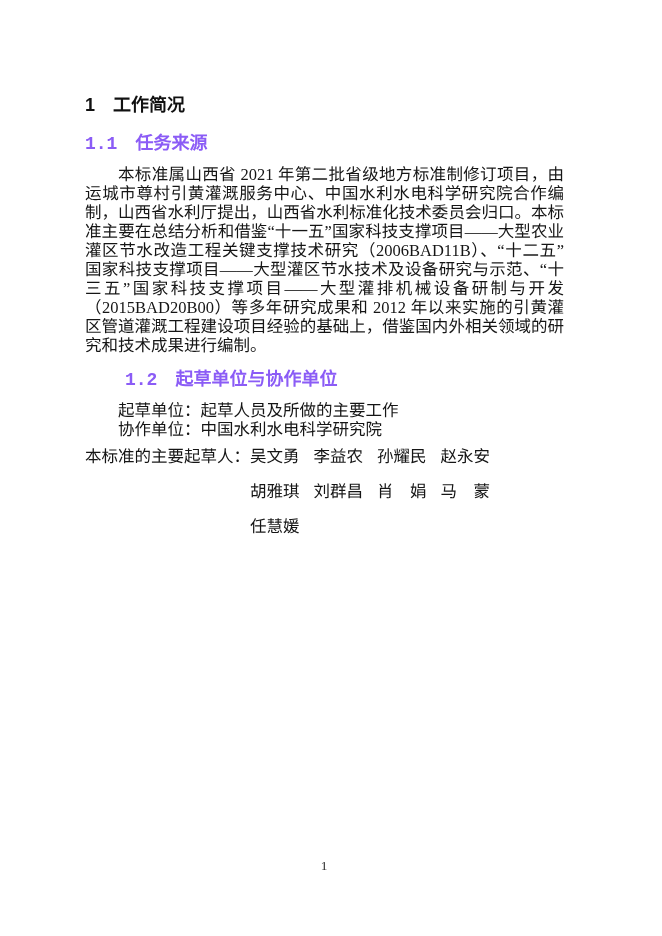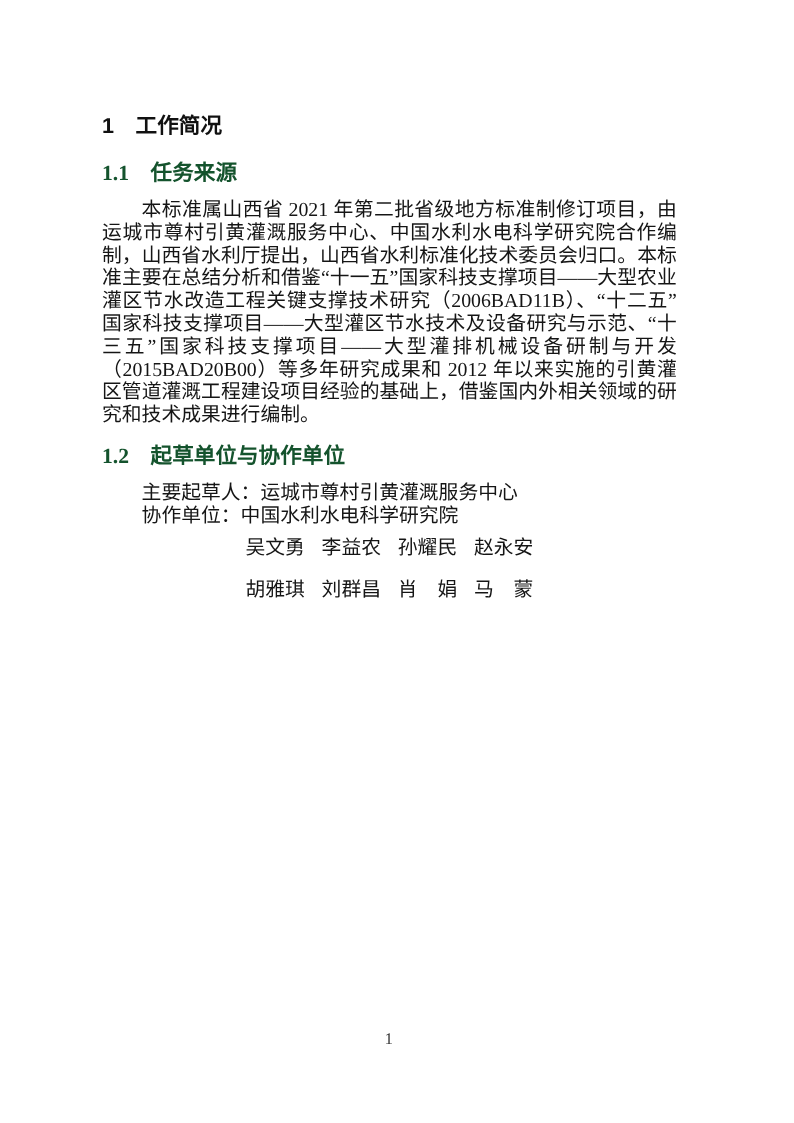--- a/index.html
+++ b/index.html
@@ -19,47 +19,47 @@
   }
   h2.doc-h1 {
     font-family: "Liberation Sans", "DejaVu Sans", sans-serif;
     font-weight: bold;
     font-size: 18px;
     line-height: 26px;
     margin: 0 0 13px 0;
     color: #111111;
   }
   h3.doc-h2 {
-    font-family: Liberation Serif, serif;
+    font-family: Liberation Mono, monospace;
     font-weight: bold;
     font-size: 18px;
     line-height: 26px;
     margin: 0 0 8px 0;
-    color: #14532d;
+    color: #8b5cf6;
   }
-  h3.doc-h2.spaced-top { margin-top: 12px; }
+  h3.doc-h2.spaced-top { margin-top: 12px; margin-left: 40px; }
   p.body {
     font-family: "Liberation Serif", "DejaVu Serif", serif;
     font-size: 16.5px;
     line-height: 19px;
     margin: 0;
     text-align: justify;
     text-justify: inter-ideograph;
   }
   p.body.indent { text-indent: 2em; }
   p.body.short { text-align: left; }
   .drafters {
     display: flex;
     align-items: flex-start;
     font-family: "Liberation Serif", "DejaVu Serif", serif;
     font-size: 16.5px;
     line-height: 35px;
   }
   .drafters-label { white-space: nowrap; flex: none; }
-  .drafter-rows { flex: 1; text-align: center; }
+  .drafter-rows { flex: 1; }
   .drafter-row { white-space: nowrap; }
   .drafter-row span { display: inline-block; margin-right: 14px; }
   .drafter-row span:last-child { margin-right: 0; }
   p.note { margin-top: 2px; }
   .page-number {
     position: absolute;
     top: 858px;
     left: 0;
     width: 100%;
     text-align: center;
@@ -74,28 +74,30 @@
 <div class="page">
 
   <h2 class="doc-h1">1　工作简况</h2>
 
   <h3 class="doc-h2">1.1　任务来源</h3>
 
   <p class="body indent">本标准属山西省 2021 年第二批省级地方标准制修订项目，由运城市尊村引黄灌溉服务中心、中国水利水电科学研究院合作编制，山西省水利厅提出，山西省水利标准化技术委员会归口。本标准主要在总结分析和借鉴“十一五”国家科技支撑项目——大型农业灌区节水改造工程关键支撑技术研究（2006BAD11B）、“十二五”国家科技支撑项目——大型灌区节水技术及设备研究与示范、“十三五”国家科技支撑项目——大型灌排机械设备研制与开发（2015BAD20B00）等多年研究成果和 2012 年以来实施的引黄灌区管道灌溉工程建设项目经验的基础上，借鉴国内外相关领域的研究和技术成果进行编制。</p>
 
   <h3 class="doc-h2 spaced-top">1.2　起草单位与协作单位</h3>
 
-  <p class="body indent short">主要起草人：运城市尊村引黄灌溉服务中心</p>
+  <p class="body indent short">起草单位：起草人员及所做的主要工作</p>
 
   <p class="body indent short">协作单位：中国水利水电科学研究院</p>
 
 
   <div class="drafters">
+    <span class="drafters-label">本标准的主要起草人：</span>
     <div class="drafter-rows">
       <div class="drafter-row"><span>吴文勇</span><span>李益农</span><span>孙耀民</span><span>赵永安</span></div>
       <div class="drafter-row"><span>胡雅琪</span><span>刘群昌</span><span>肖　娟</span><span>马　蒙</span></div>
+      <div class="drafter-row"><span>任慧媛</span></div>
     </div>
   </div>
 
 
   <div class="page-number">1</div>
 
 </div>
 
 </body></html>

